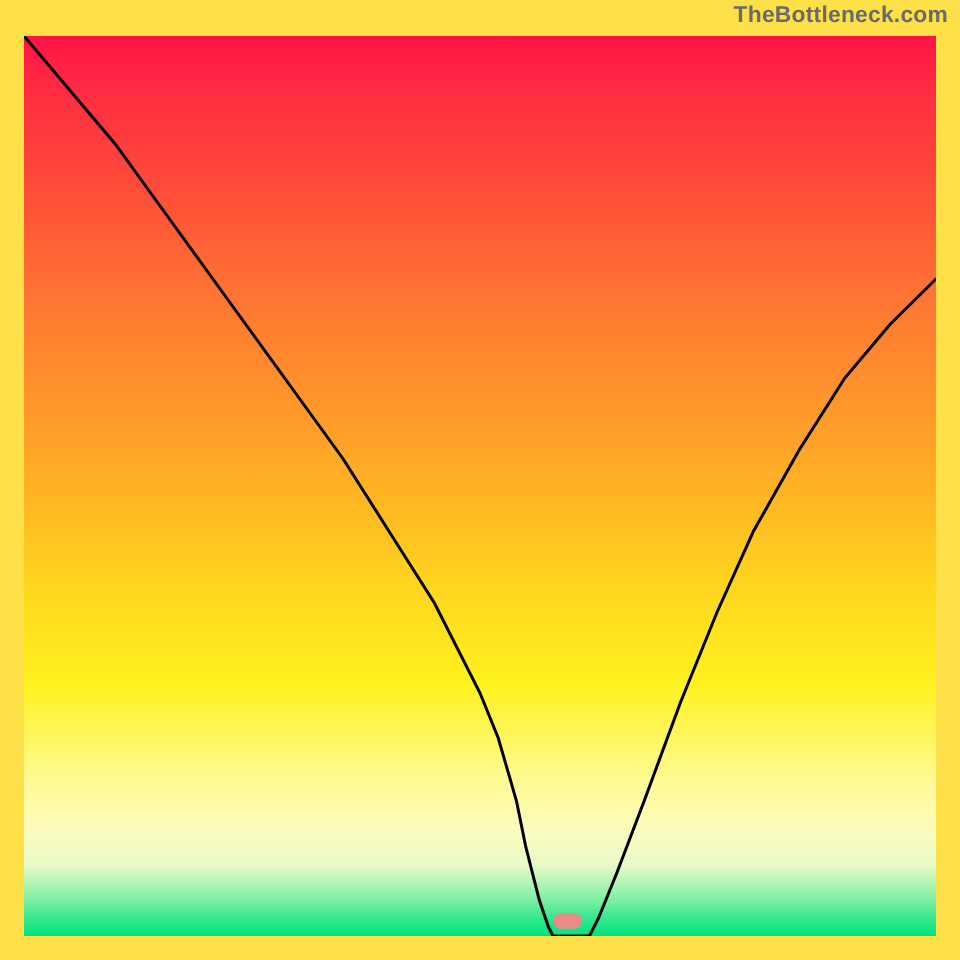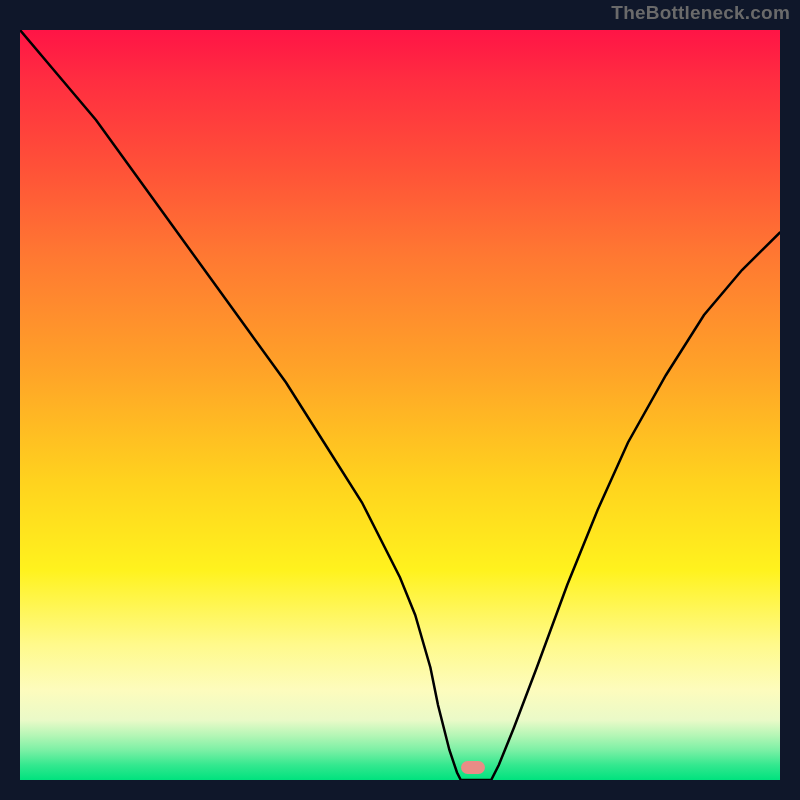--- a/index.html
+++ b/index.html
@@ -8,21 +8,21 @@
     width: 800px;
     height: 800px;
     background: #000;
     overflow: hidden;
     font-family: Arial, Helvetica, sans-serif;
   }
   .frame {
     position: relative;
     width: 800px;
     height: 800px;
-    background: #0f172a;
+    background: #fde047;
   }
   .watermark {
     position: absolute;
     top: 2px;
     right: 10px;
     color: #6a6a6a;
     font-size: 19px;
     font-weight: 600;
     letter-spacing: 0.2px;
     z-index: 5;

